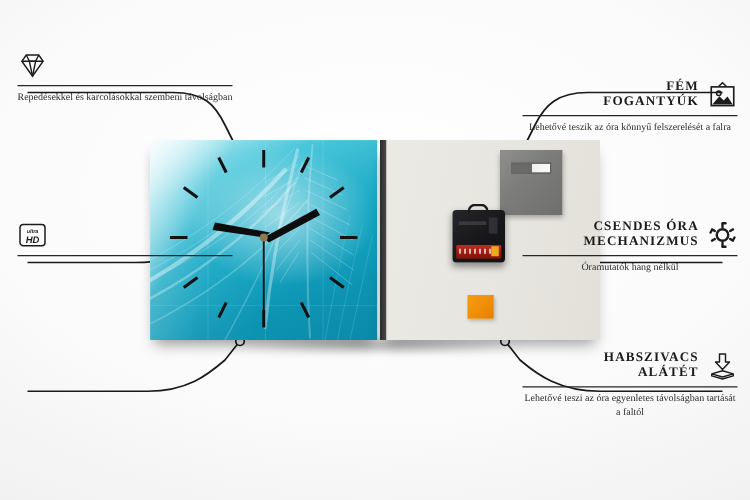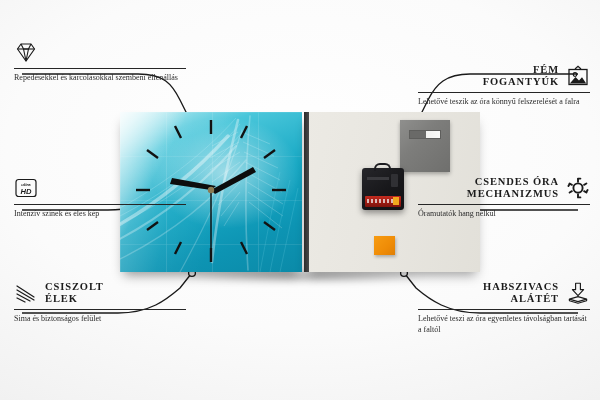--- a/index.html
+++ b/index.html
@@ -91,21 +91,21 @@
   
   .feat { position:absolute; width:172px; }
   .feat .head { display:flex; align-items:center; gap:7px; }
   .feat.left  .head { justify-content:flex-start; }
   .feat.right .head { justify-content:flex-end; }
   .title { font-size:10.5px; line-height:12px; letter-spacing:.9px;
            color:#1b1b1b; font-weight:700; text-transform:uppercase; white-space:nowrap; }
   .feat.right .title { text-align:right; }
   .rule { height:1px; background:#262626; margin:4px 0 4px; width:100%; }
   .desc { font-size:8px; line-height:10.5px; color:#2c2c2c; }
-  .feat.right .desc { text-align:left; }
+  .feat.right .desc { text-align:center; }
   .ico { width:24px; height:24px; flex:0 0 24px;font-style:italic; }
   .ico svg { display:block; width:24px; height:24px; }
 
   .f1 { left:14px;  top:40px; }
   .f2 { left:14px;  top:176px; }
   .f3 { left:14px;  top:281px; }
   .f4 { right:10px; top:40px;margin-top:24px; }
   .f5 { right:10px; top:176px; }
   .f6 { right:10px; top:281px; }
 
@@ -225,57 +225,38 @@
         <svg viewBox="0 0 24 24" fill="none" stroke="#1b1b1b" stroke-width="1.1">
           <path d="M3.5 9 L12 21 L20.5 9 L17 4 H7 Z"></path>
           <path d="M3.5 9 H20.5"></path>
             <path d="M7 4 L9.5 9 L12 21"></path>
             <path d="M17 4 L14.5 9 L12 21"></path>
           <path d="M9.5 9 H14.5"></path>
         </svg>
       </span>
     </div>
     <div class="rule"></div>
-    <div class="desc">Repedésekkel és karcolásokkal szembeni ellenállás</div>
+    <div class="desc">Repedésekkel és karcolásokkal szembeni távolságban</div>
   </div>
 
   <div class="feat left f2">
     <div class="head">
       <span class="ico">
         <svg viewBox="0 0 24 24">
           <rect x="2" y="3.5" width="20" height="17" rx="2.6" fill="none" stroke="#1b1b1b" stroke-width="1.2"></rect>
           <text x="12" y="10.4" text-anchor="middle" font-family="Liberation Sans, sans-serif" font-size="4.3" fill="#1b1b1b" font-weight="700">ultra</text>
           <text x="12" y="18" text-anchor="middle" font-family="Liberation Sans, sans-serif" font-size="7.6" fill="#1b1b1b" font-weight="700">HD</text>
         </svg>
       </span>
       <div>
       </div>
     </div>
     <div class="rule"></div>
-    <div class="desc">Intenzív színek és éles kép</div>
-  </div>
-
-  <div class="feat left f3">
-    <div class="head">
-      <span class="ico">
-        <svg viewBox="0 0 24 24" fill="none" stroke="#1b1b1b" stroke-width="1.25" stroke-linecap="round">
-          <path d="M3 5 L20 16"></path>
-            <path d="M3 9 L20 19"></path>
-            <path d="M3 13 L16 20"></path>
-            <path d="M3 17 L11 21"></path>
-        </svg>
-      </span>
-      <div>
-        <div class="title">CSISZOLT</div>
-        <div class="title">ÉLEK</div>
-      </div>
-    </div>
-    <div class="rule"></div>
-    <div class="desc">Sima és biztonságos felület</div>
-  </div>
+  </div>
+
 
   <div class="feat right f4">
     <div class="head">
       <div>
         <div class="title">FÉM</div>
         <div class="title">FOGANTYÚK</div>
       </div>
       <span class="ico">
         <svg viewBox="0 0 24 24" fill="none" stroke="#1b1b1b" stroke-width="1.2">
           <path d="M9 5 L12 2.2 L15 5"></path>

